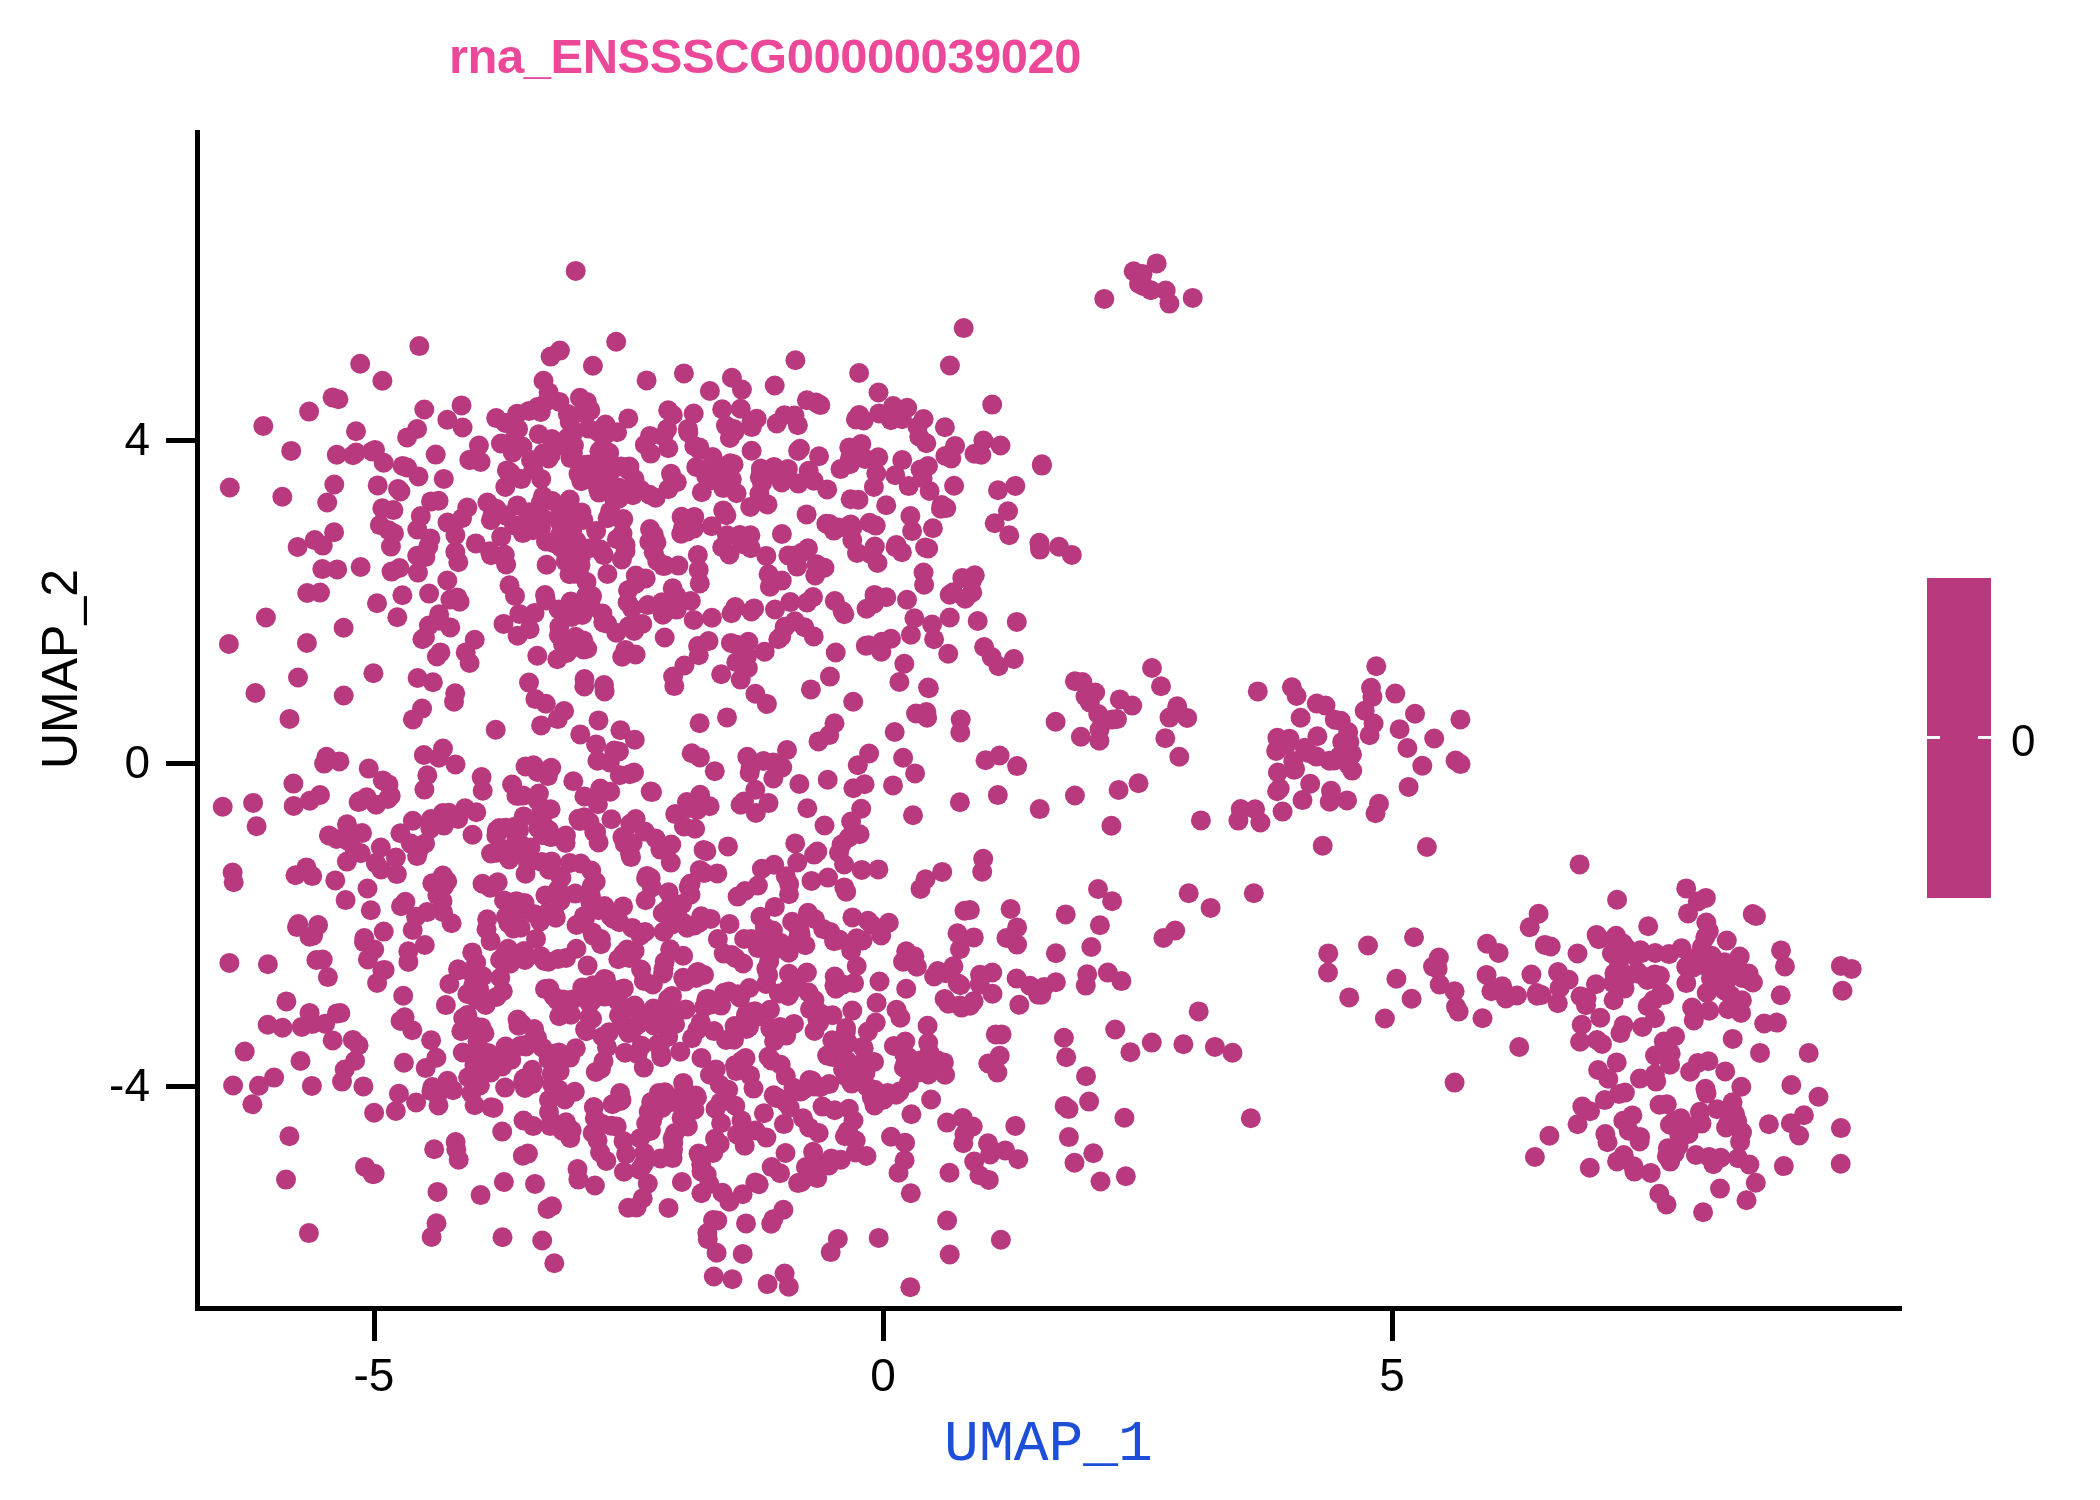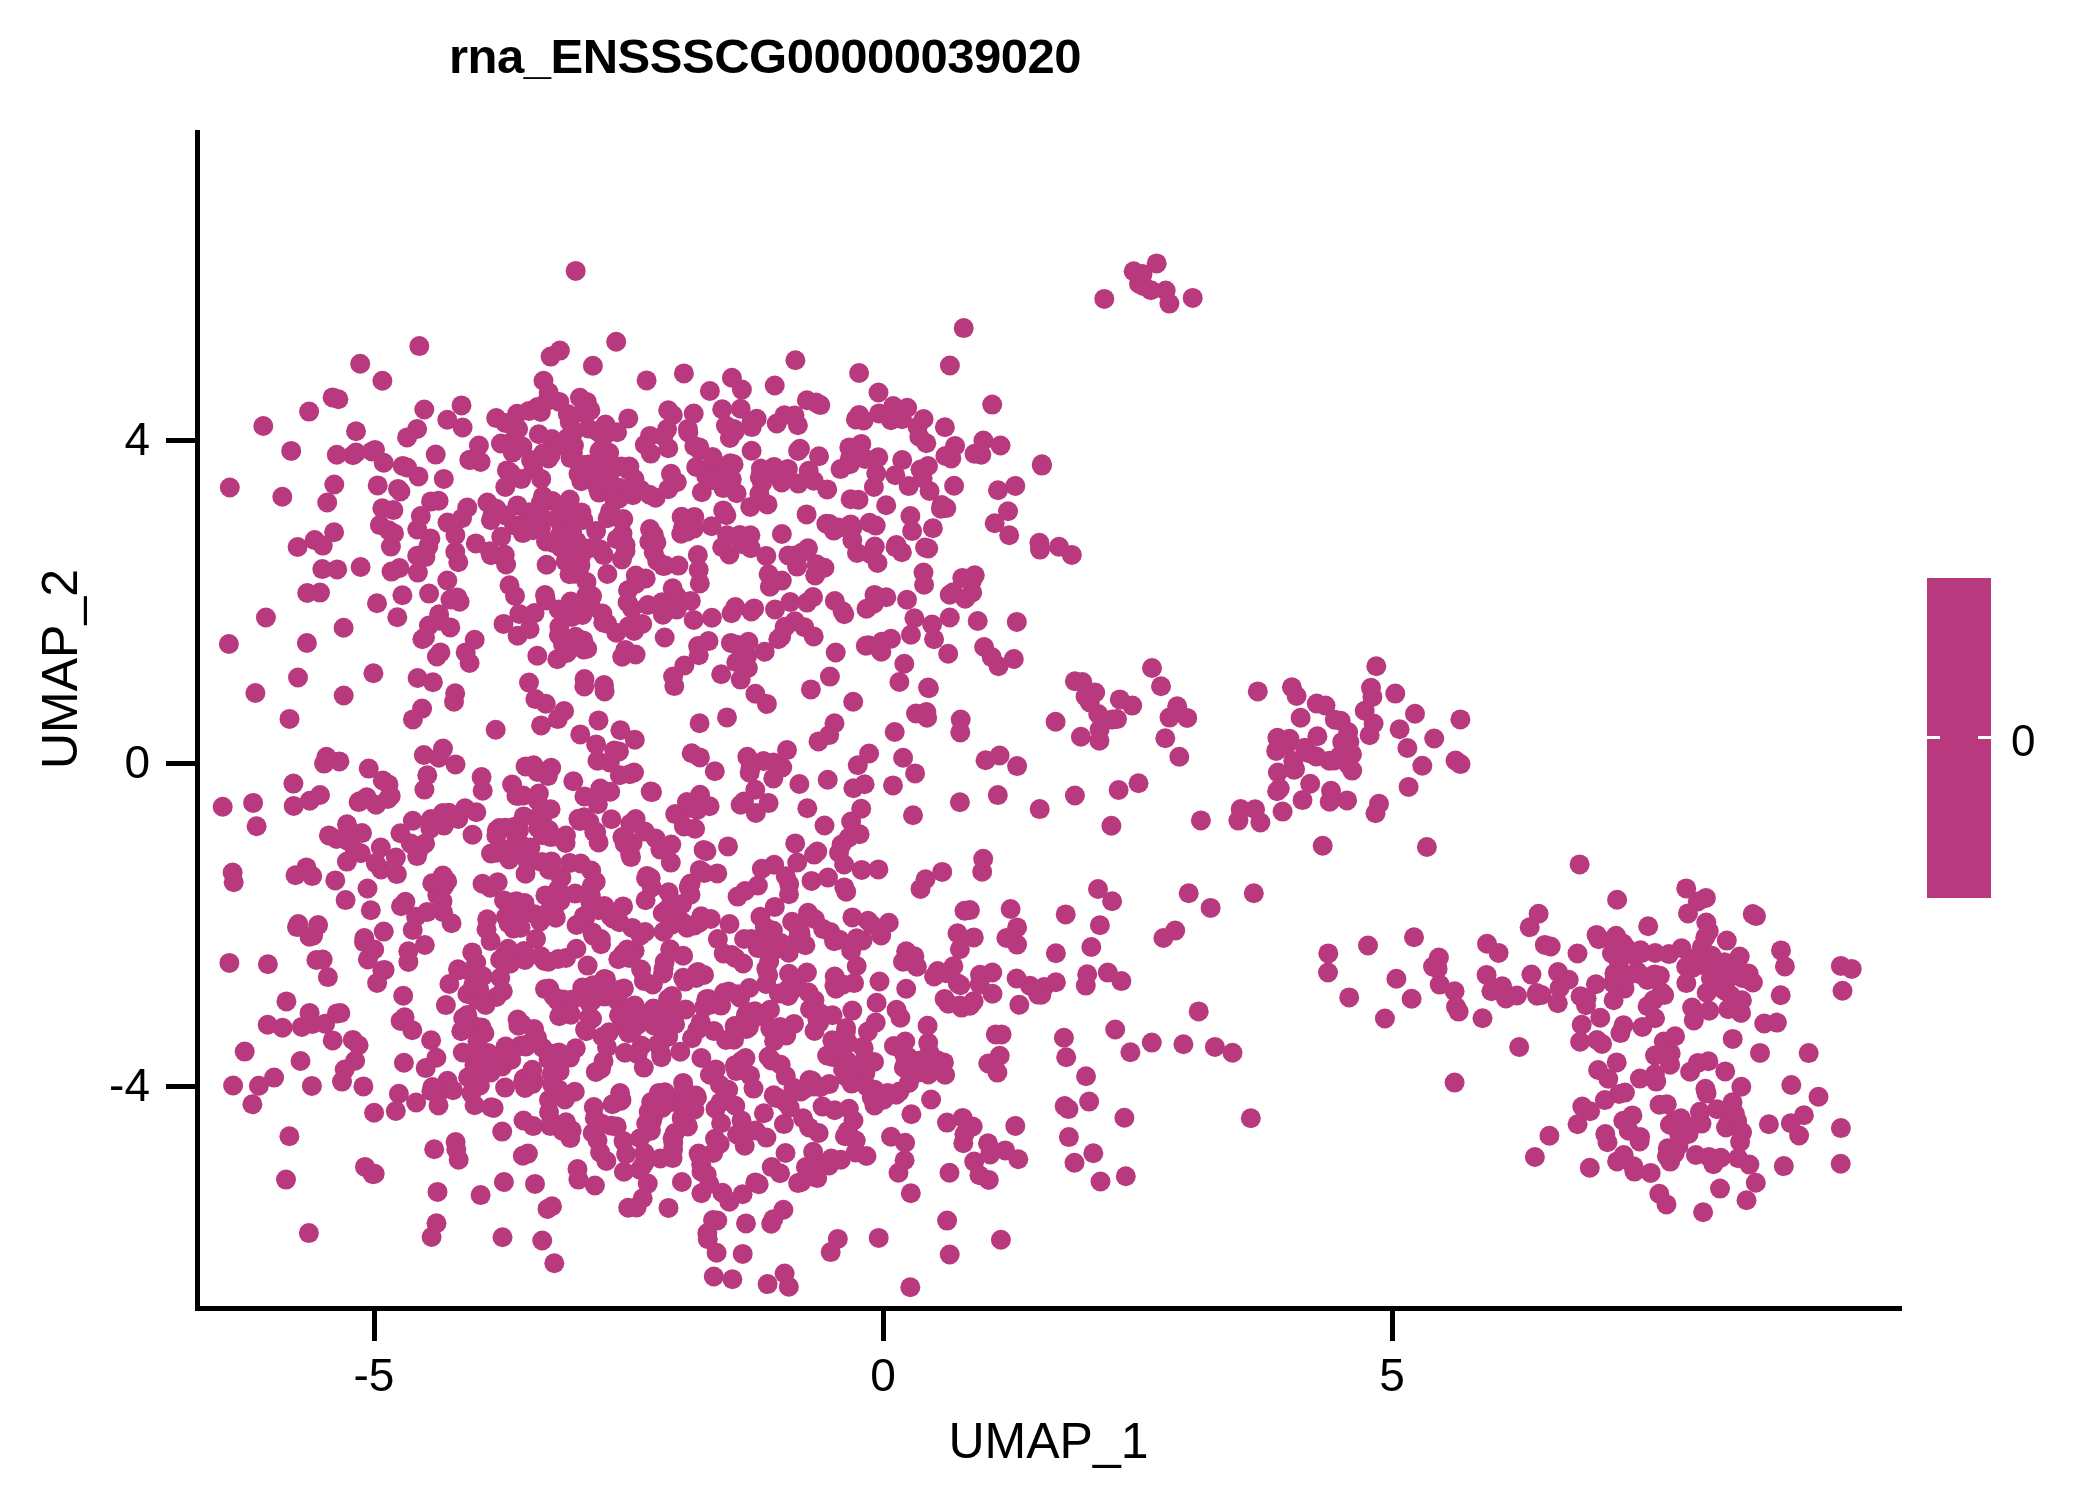--- a/index.html
+++ b/index.html
@@ -20,21 +20,21 @@
     background: #ffffff;
   }
   #plot-title {
     position: absolute;
     left: 0;
     top: 28px;
     width: 1530px;
     text-align: center;
     font-size: 49px;
     font-weight: bold;
-    color: #000000;
+    color: #ec4899;
     letter-spacing: -0.5px;
     font-family: "Liberation Sans", sans-serif;
   }
   #panel {
     position: absolute;
     left: 195px;
     top: 130px;
     width: 1707px;
     height: 1180px;
   }
@@ -95,23 +95,23 @@
     font-family: "Liberation Sans", sans-serif;
     white-space: nowrap;
     width: 120px;
   }
   #x-axis-title {
     position: absolute;
     left: 195px;
     top: 1412px;
     width: 1707px;
     text-align: center;
-    font-size: 50px;
-    color: #000000;
-    font-family: Liberation Sans, sans-serif;
+    font-size: 58px;
+    color: #1d4ed8;
+    font-family: Liberation Mono, monospace;
   }
   #y-axis-title {
     position: absolute;
     left: -220px;
     top: 640px;
     width: 560px;
     text-align: center;
     font-size: 50px;
     color: #000000;
     transform: rotate(-90deg);

